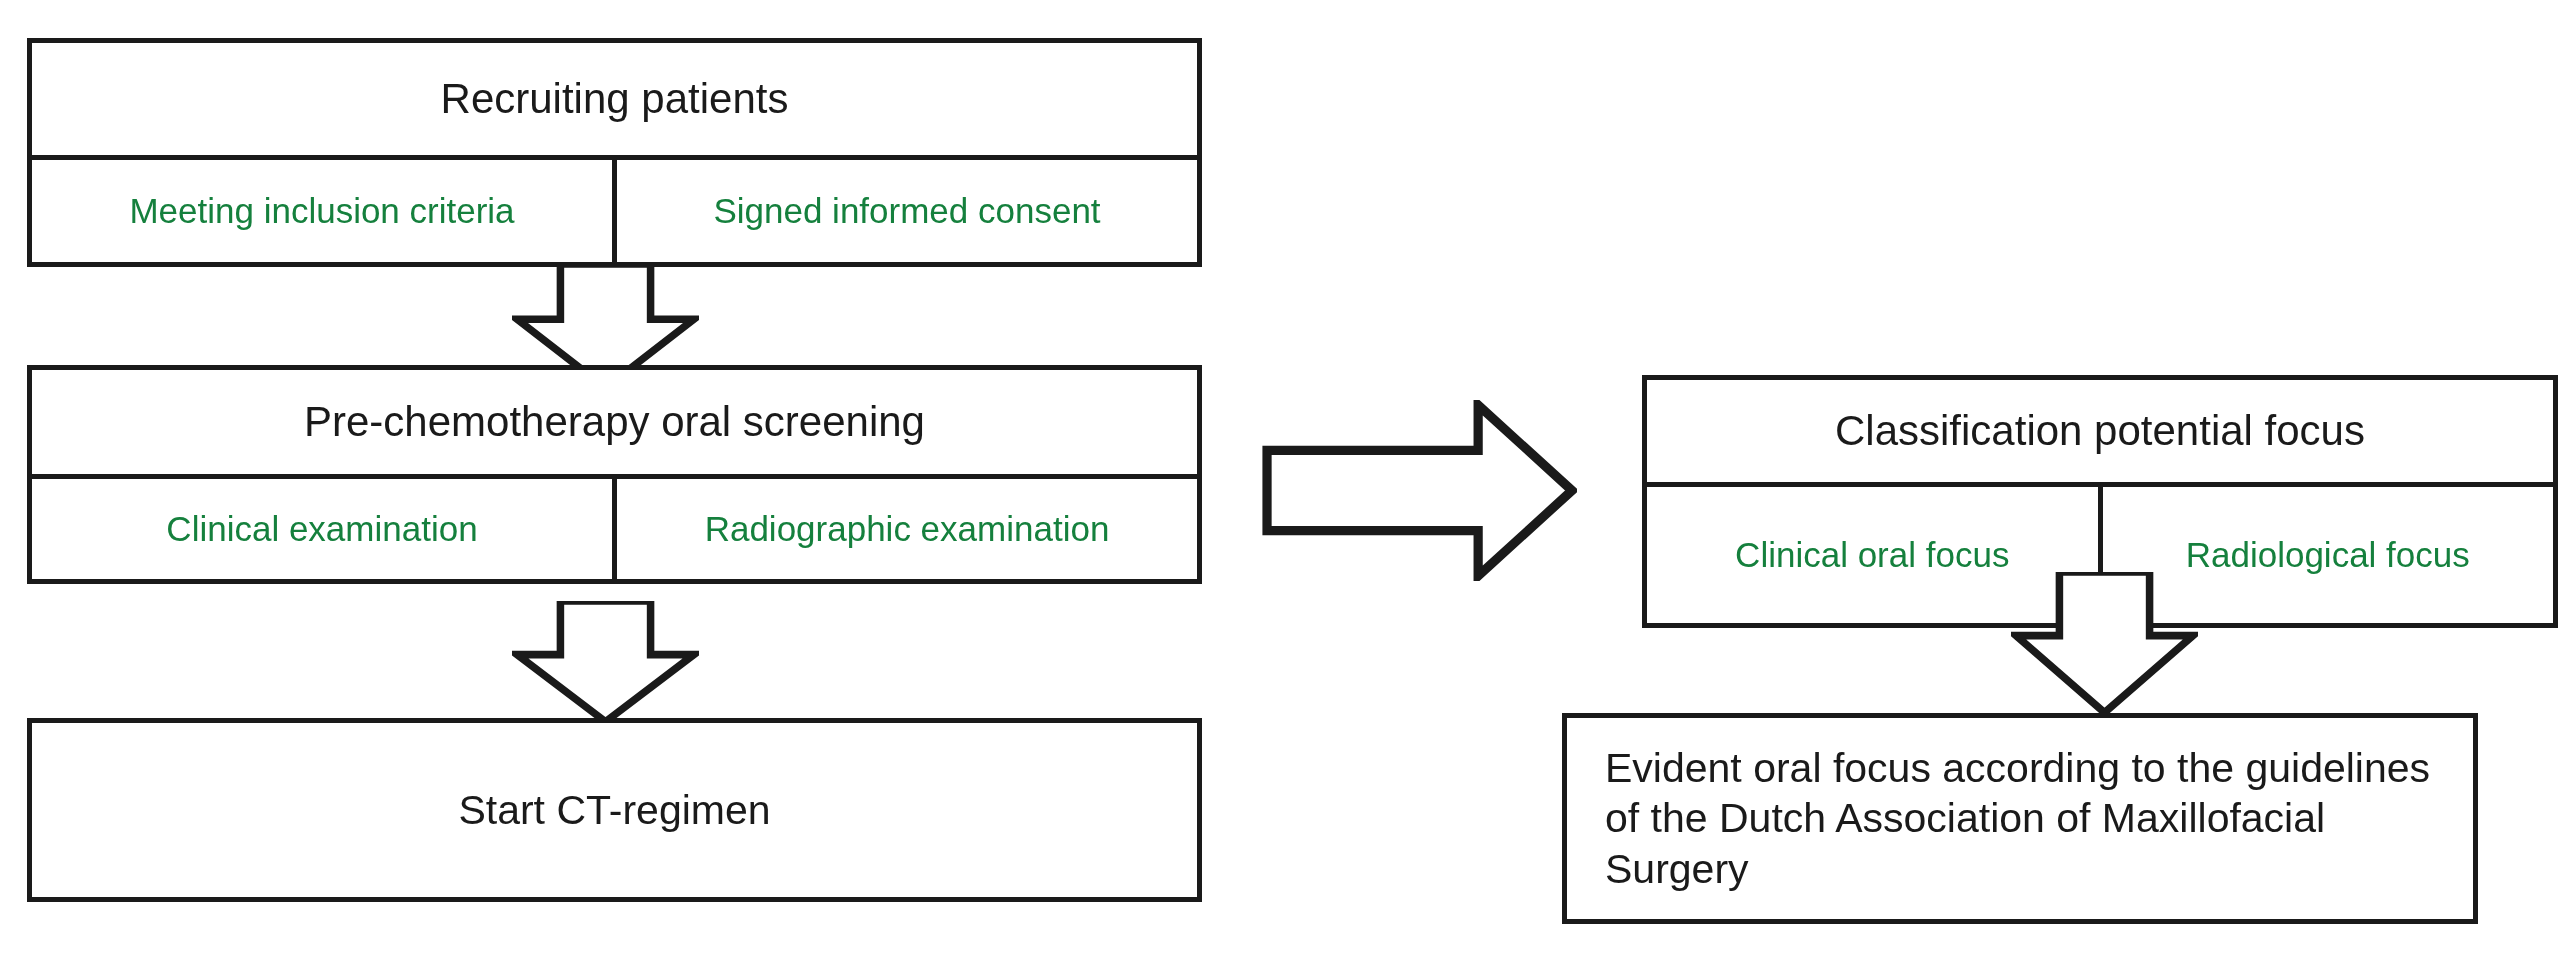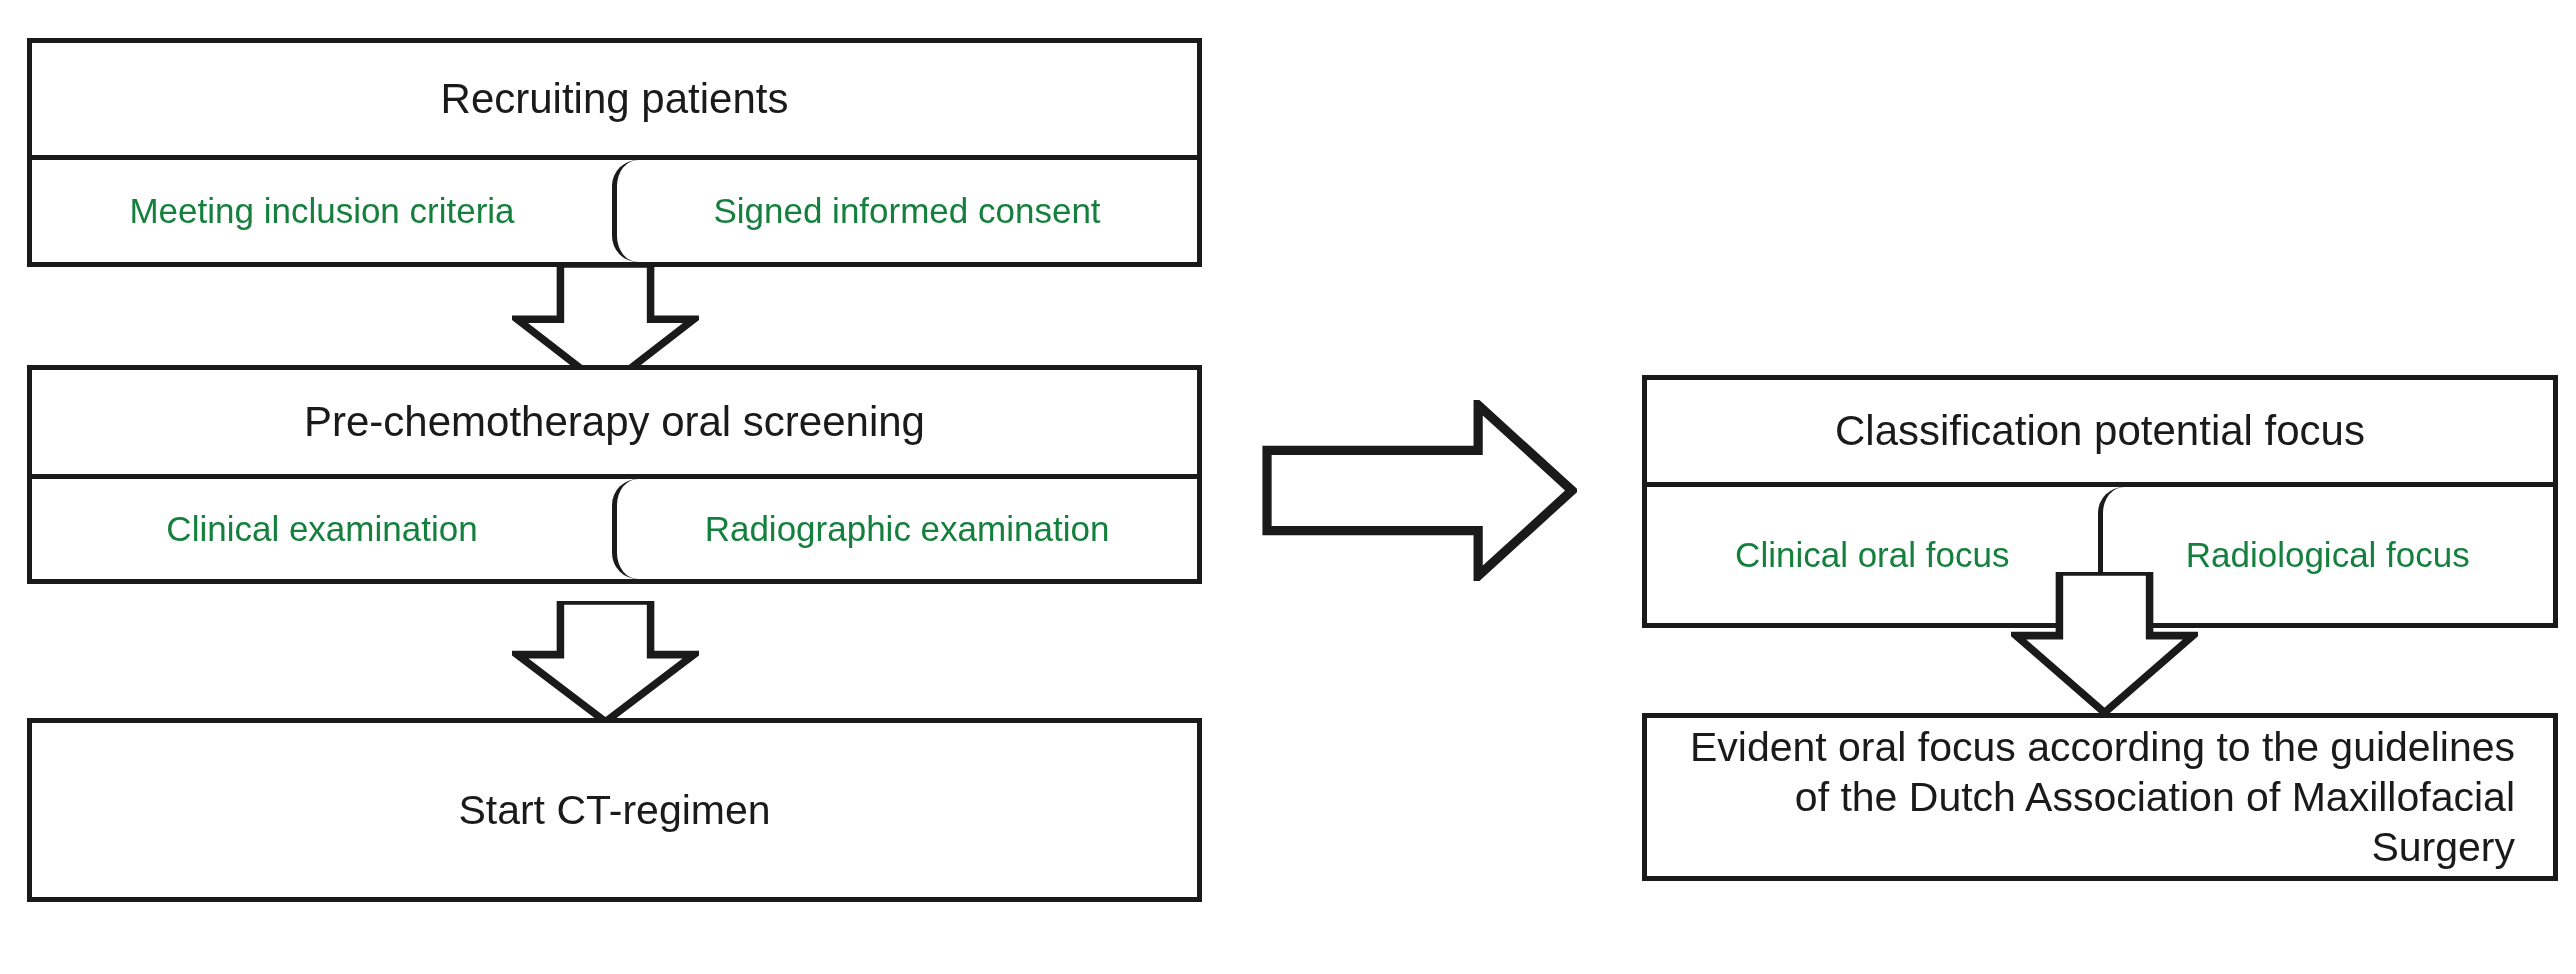--- a/index.html
+++ b/index.html
@@ -21,21 +21,21 @@
     border: 5.9px solid #1a1a1a;
     background: #ffffff;
     display: flex;
     flex-direction: column;
   }
   .node-header {
     box-sizing: border-box;
     display: flex;
     align-items: center;
     justify-content: center;
-    text-align: right;
+    text-align: left;
     color: #1a1a1a;
     line-height: 1.22;
     padding: 0 11.7px;
   }
   .node-header.with-sub {
     border-bottom: 5.9px solid #1a1a1a;
   }
   .node-subrow {
     box-sizing: border-box;
     display: flex;
@@ -48,21 +48,20 @@
     display: flex;
     align-items: center;
     justify-content: center;
     text-align: center;
     color: #15803d;
     padding: 0 24px;
     line-height: 1.2;
   }
   .subcell + .subcell {
     border-left: 5px solid #1a1a1a;
-    border-radius: 26px;
   }
   .t-title { font-size: 42px; }
   .t-sub   { font-size: 35px; }
   .t-body  { font-size: 41px; }
 
   .arrow {
     position: absolute;
   }
   .arrow svg { display: block; width: 100%; height: 100%; }
 </style>
@@ -116,18 +115,18 @@
       <div class="subcell t-sub">Radiological focus</div>
     </div>
   </div>
 
   <div class="arrow" style="left:2011px; top:572px; width:187px; height:144px;">
     <svg viewBox="0 0 224 172" preserveAspectRatio="none">
       <polygon points="58,0 166,0 166,76 218,76 112,168 6,76 58,76" fill="#ffffff" stroke="#1a1a1a" stroke-width="9" stroke-linejoin="miter"></polygon>
     </svg>
   </div>
 
-  <div class="node" style="left:1642px; top:713px; width:916px; height:168px;">
+  <div class="node" style="left:1562px; top:713px; width:916px; height:211px;">
     <div class="node-header t-body" style="height:100%; padding:0 38px;">Evident oral focus according to the guidelines of the Dutch Association of Maxillofacial Surgery</div>
   </div>
 
 </div>
 
 
 </body></html>

